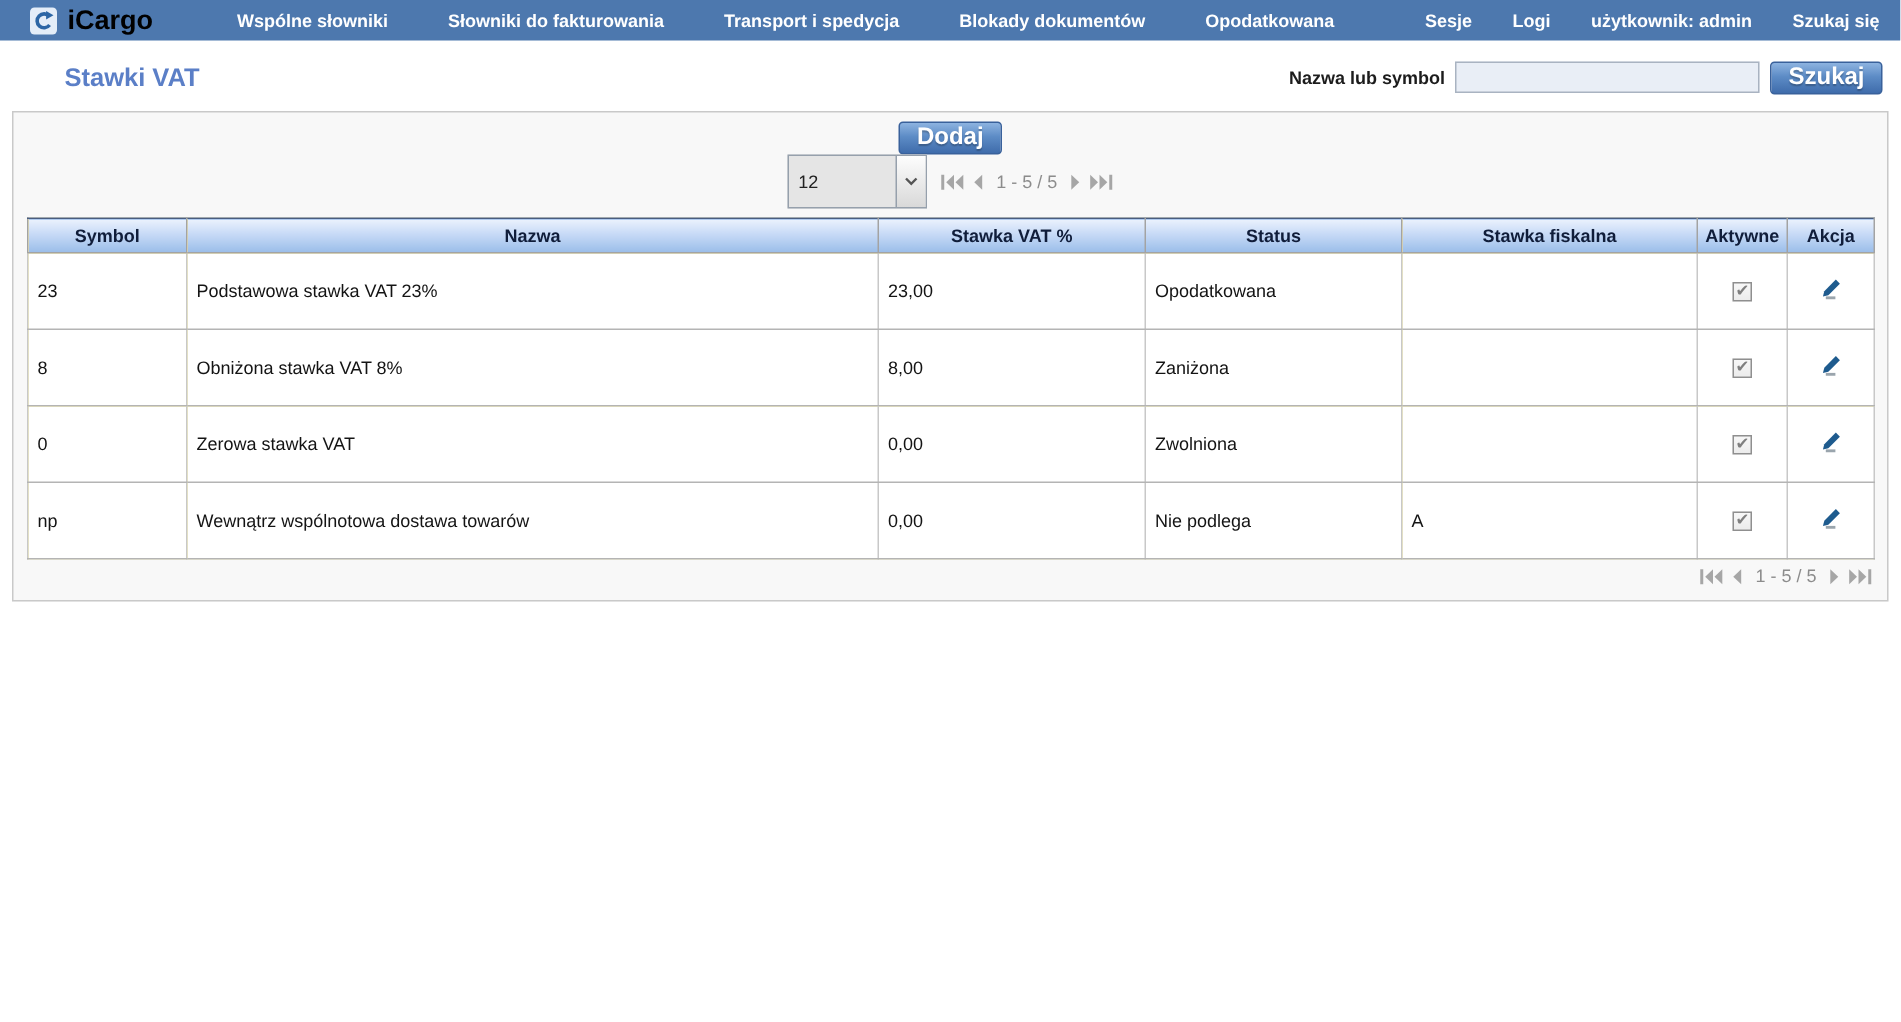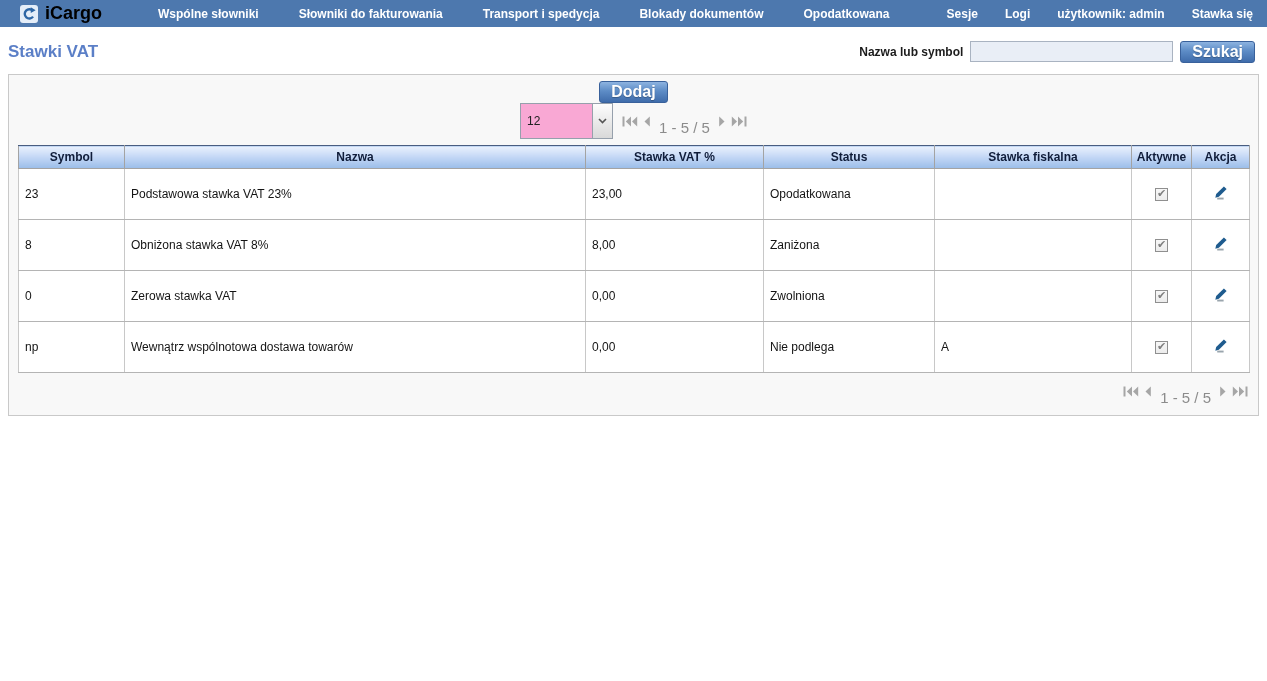--- a/index.html
+++ b/index.html
@@ -24,20 +24,21 @@
   }
   .brand-name { font-weight:bold; font-size:18px; color:#000000; }
   .menu { display:flex; gap:40px; }
   .menu.right { margin-left:auto; gap:27px; }
   .menu-item { color:#ffffff; font-weight:bold; font-size:12px; cursor:pointer; white-space:nowrap;text-align:right; }
 
   
   .page-header {
     height:47px; display:flex; align-items:center; justify-content:space-between;
     padding:2px 12px 0 8px;
+    margin-left:35px;
   }
   .page-title { color:#5b7fc7; font-size:17px; font-weight:bold; }
   .search { display:flex; align-items:center; gap:7px; }
   .search-label { font-weight:bold; color:#1c1c1c; }
   .search-input {
     width:203px; height:21px; background:#e9eef6;
     border:1px solid #a9b3c1; padding:0 4px; font-size:12px;
     font-family:inherit; outline:none;
   }
   .btn {
@@ -51,32 +52,32 @@
   
   .panel {
     margin:0 8px; border:1px solid #c9c9c9; background:#f8f8f8;
     padding-bottom:9px;
   }
   .toolbar { display:flex; justify-content:space-between; align-items:center; padding:6px 9px 6px 9px;flex-direction:column; }
   .toolbar-right { display:flex; align-items:center; gap:9px; }
 
   .select {
     display:flex; width:93px; height:36px;
-    border:1px solid #96a0ac; background:#f9a8d4; cursor:pointer;
+    border:1px solid #96a0ac; background:#e5e5e5; cursor:pointer;
   }
   .select-value { flex:1; display:flex; align-items:center; padding-left:6px; color:#222; }
   .select-btn {
     width:20px; border-left:1px solid #96a0ac;
     background:linear-gradient(180deg,#fdfdfd,#d9d9d9);
     display:flex; align-items:center; justify-content:center;
   }
 
   .pager { display:flex; align-items:center; gap:5px; }
   .pager-icon { display:flex; align-items:center; cursor:pointer; }
-  .pager-text { color:#8c8c8c; font-size:15px; padding:0 3px; white-space:nowrap;margin-top:12px; }
+  .pager-text { color:#8c8c8c; font-size:12px; padding:0 3px; white-space:nowrap; }
 
   
   table.grid {
     margin:0 9px; border-collapse:collapse; table-layout:fixed;
     width:1231px; background:#fef9c3;
   }
   table.grid th {
     height:23px; font-size:12px; font-weight:bold; color:#101d3a; text-align:center;
     background:linear-gradient(180deg,#eaf1fd 0%,#c6d9f6 45%,#9abde9 100%);
     border:1px solid #a3a3a3; border-top:1px solid #4a5d80;
@@ -127,21 +128,21 @@
 
   <span class="menu-item">Opodatkowana</span>
 </div>
   <div class="menu right">
   <span class="menu-item">Sesje</span>
 
   <span class="menu-item">Logi</span>
 
   <span class="menu-item">użytkownik: admin</span>
 
-  <span class="menu-item">Stawka się</span>
+  <span class="menu-item">Szukaj się</span>
 </div>
 </div>
 
 <div class="page-header">
   <div class="page-title">Stawki VAT</div>
   <div class="search">
     <span class="search-label">Nazwa lub symbol</span>
     <input class="search-input" type="text" value="" style="">
     <button class="btn">Szukaj</button>
   </div>

